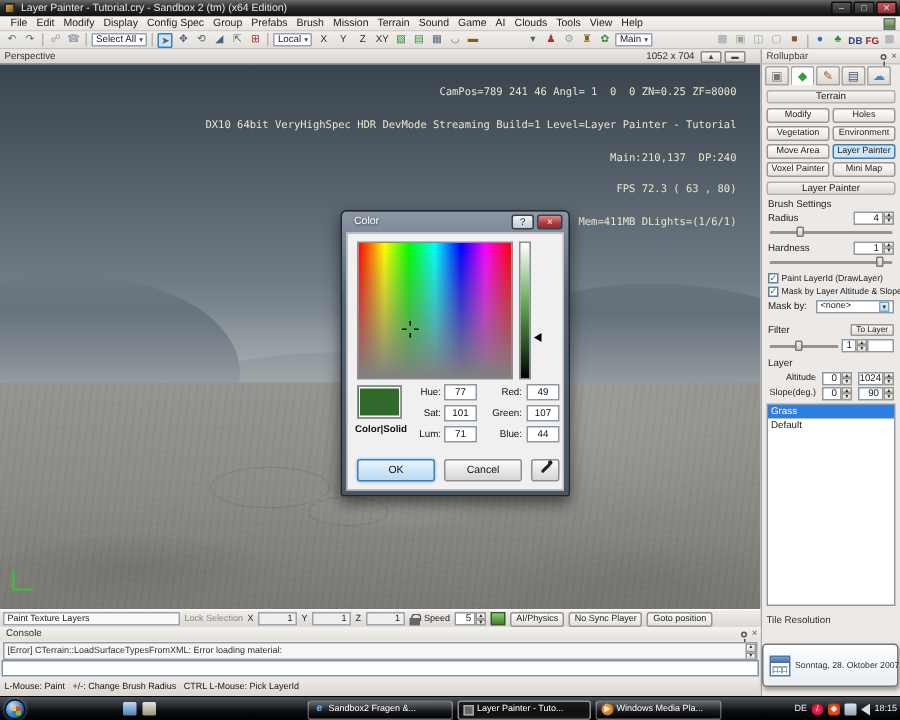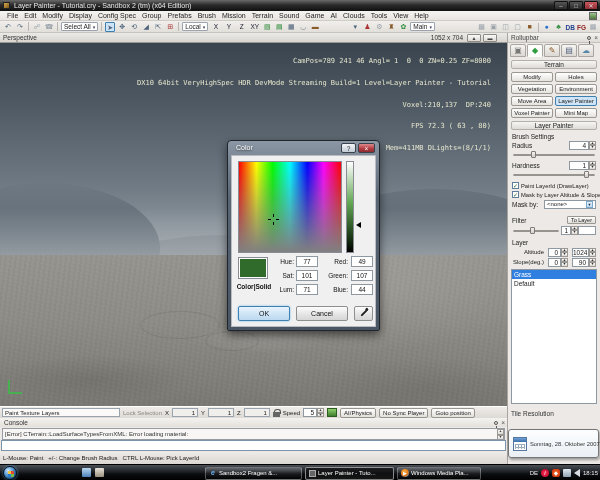--- a/index.html
+++ b/index.html
@@ -357,23 +357,23 @@
     <div class="hill" id="hill-mid"></div>
     <div class="hill" id="hill-left"></div>
     <div class="hill" id="hill-right"></div>
     <div id="fog"></div>
     <div id="ground"></div>
     <div class="brushmark" style="left:140px;top:268px;width:80px;height:28px;"></div>
     <div class="brushmark" style="left:205px;top:288px;width:54px;height:20px;"></div>
     <div id="hud">
       <div>CamPos=789 241 46 Angl= 1  0  0 ZN=0.25 ZF=8000</div>
       <div>DX10 64bit VeryHighSpec HDR DevMode Streaming Build=1 Level=Layer Painter - Tutorial</div>
-      <div>Voxel:210,137  DP:240</div>
+      <div>Main:210,137  DP:240</div>
       <div>FPS 72.3 ( 63 , 80)</div>
-      <div>Mem=411MB DLights=(8/1/1)</div>
+      <div>Mem=411MB DLights=(1/6/1)</div>
     </div>
     <div id="axis-gizmo">
       <i class="ax-v"></i>
         <i class="ax-h"></i>
     </div>
   </div>
 
   <div id="dialog">
     <div id="dlg-title">Color</div>
     <span class="dlgbtn" id="dlg-help">?</span>

